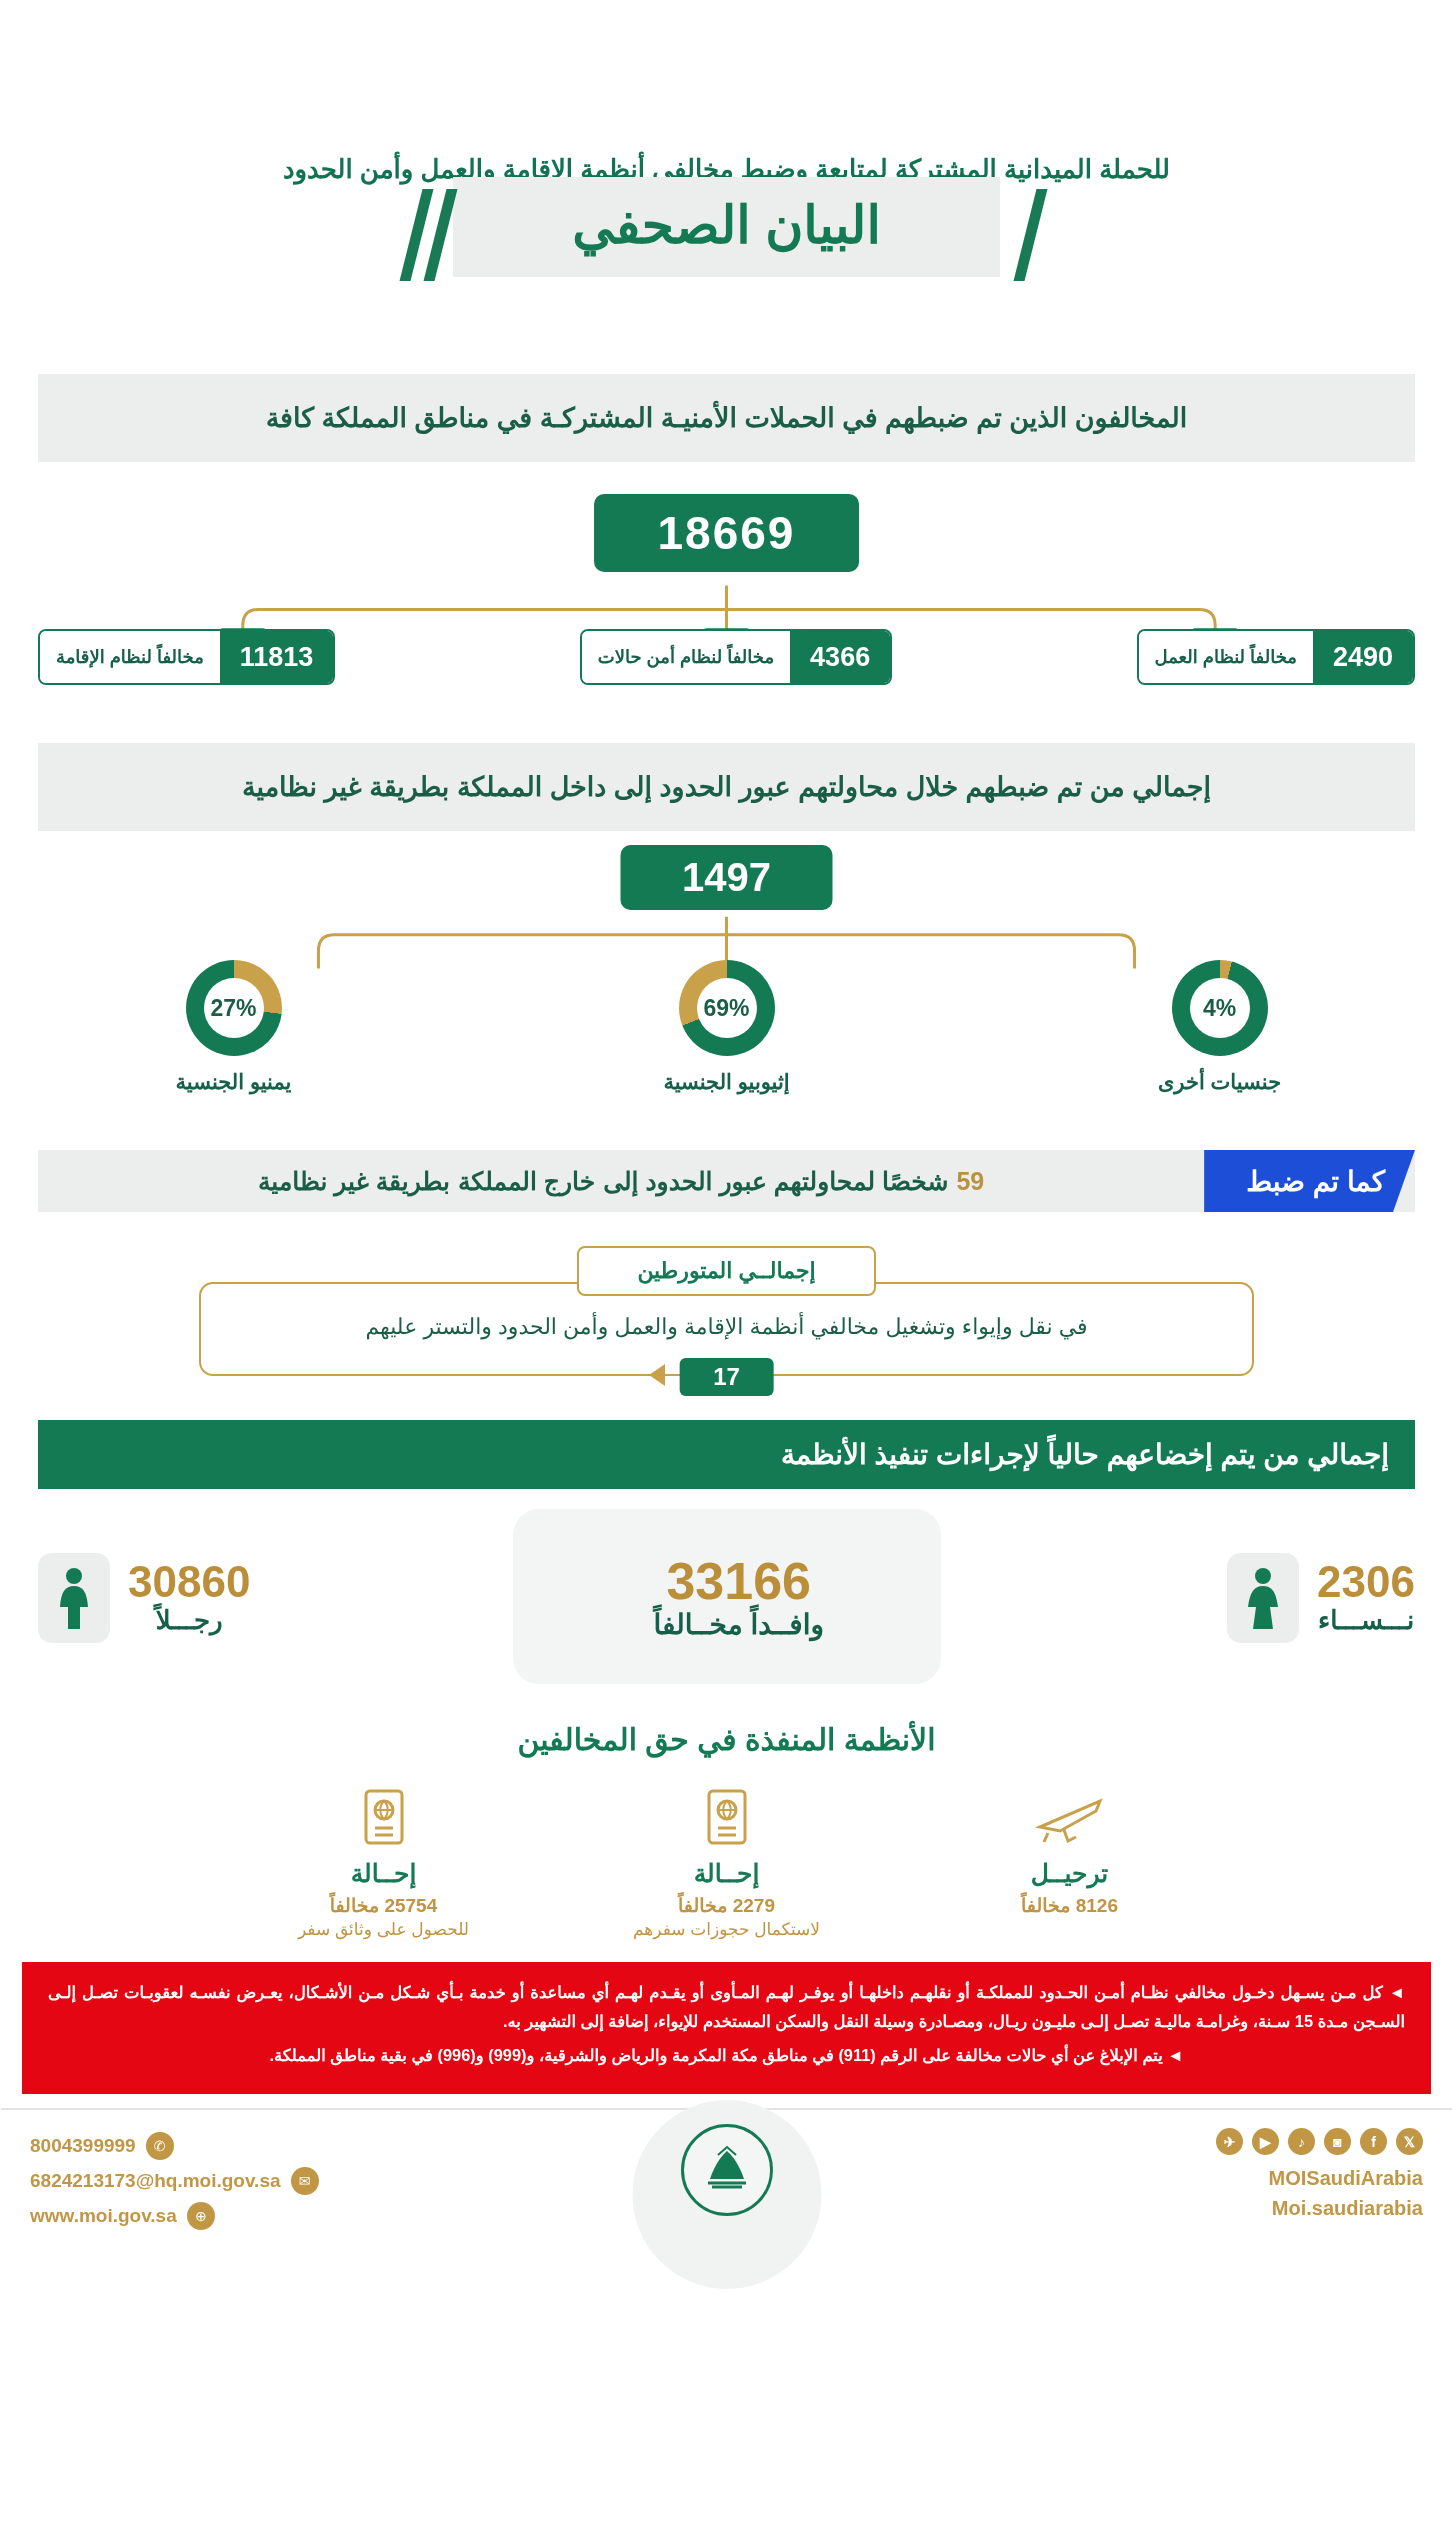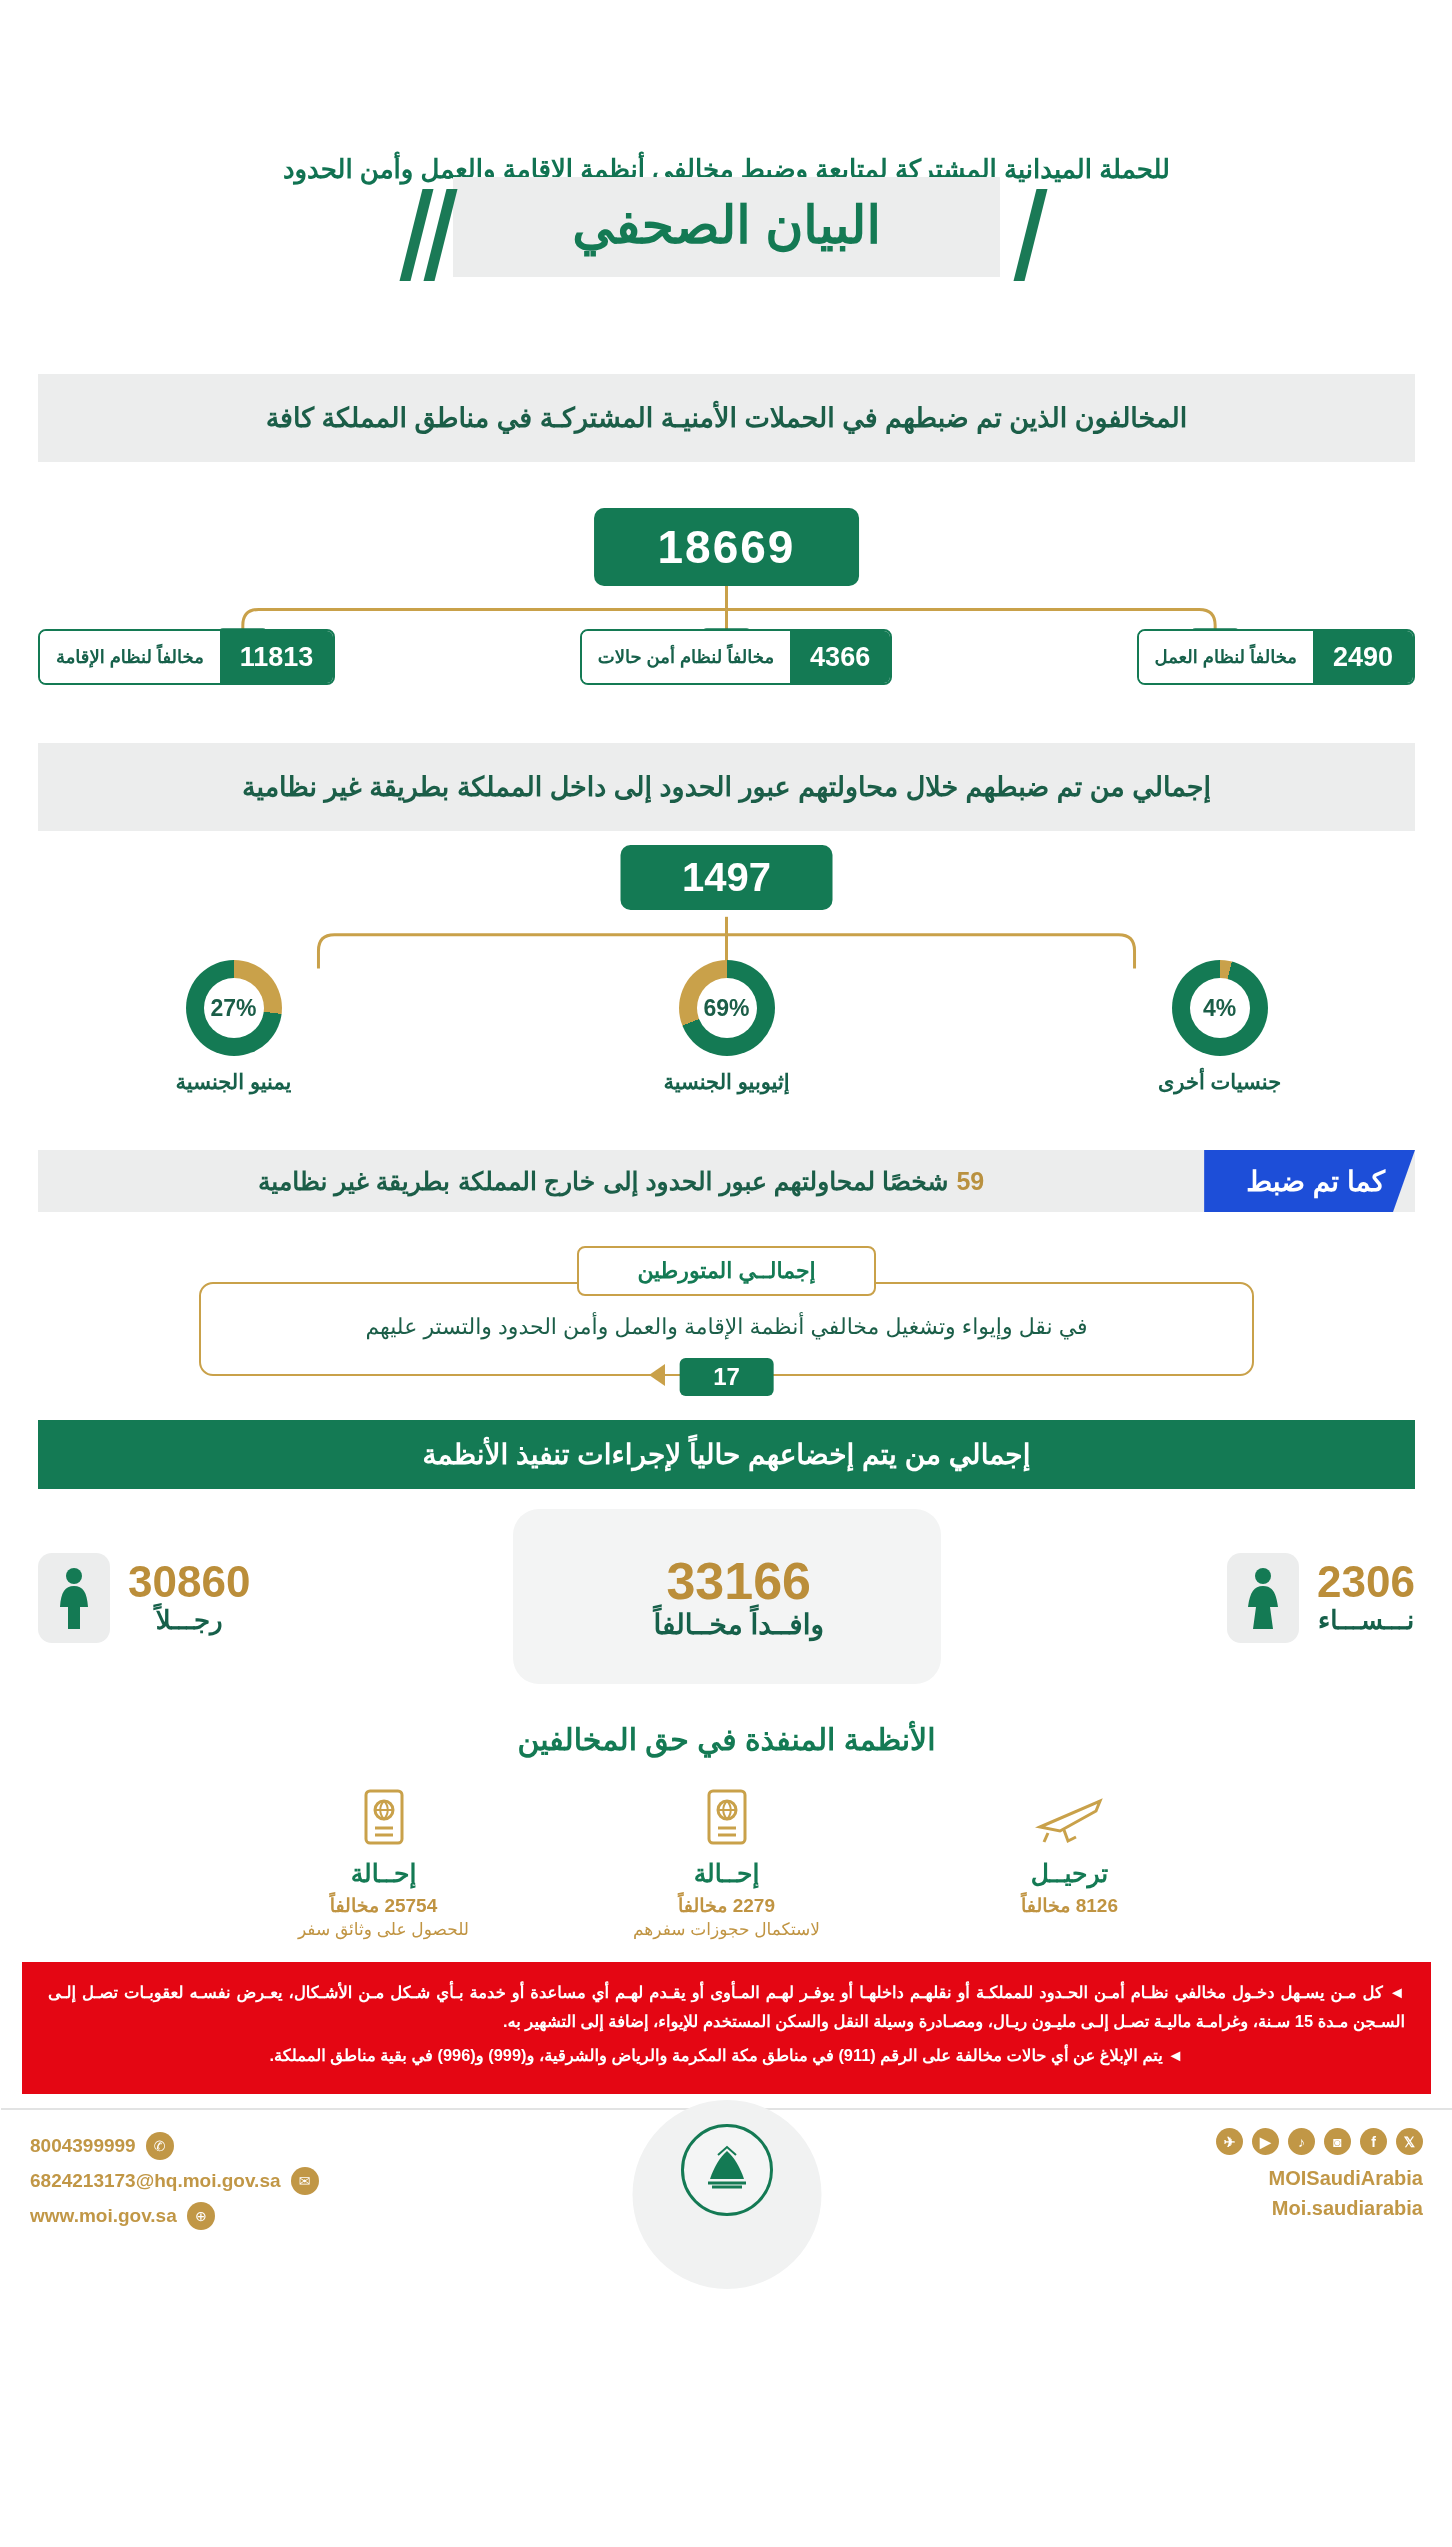--- a/index.html
+++ b/index.html
@@ -68,33 +68,32 @@
     padding: 28px 26px;
     text-align: center;
     font-size: 27px;
     font-weight: bold;
     color: #1b5e48;
   }
   .banner-green {
     margin: 26px 38px 0 38px;
     background: #147a54;
     padding: 18px 26px;
-    text-align: center;
     font-size: 28px;
     font-weight: bold;
     color: #ffffff;
   }
 
   
   .block1 { position: relative; height: 249px; margin-top: 6px; }
   .total-pill {
     position: absolute;
     left: 50%;
     transform: translateX(-50%);
-    top: 40px;
+    top: 26px;
     background: #147a54;
     color: #fff;
     font-size: 46px;
     font-weight: bold;
     border-radius: 10px;
     padding: 12px 64px;
     letter-spacing: 2px;
   }
   .connector-svg { position: absolute; left: 0; top: 0; }
   .chips {

